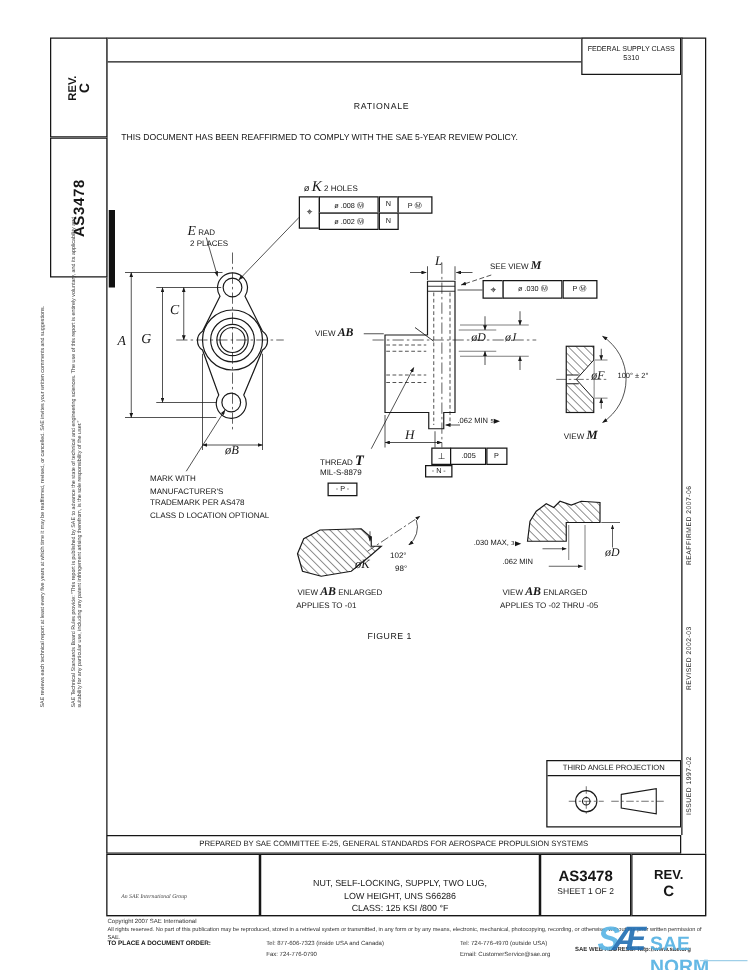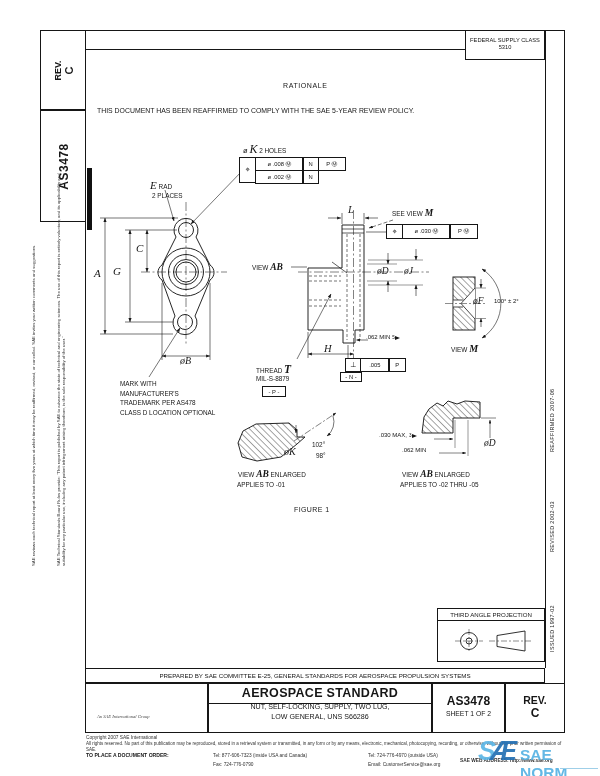--- a/index.html
+++ b/index.html
@@ -317,24 +317,24 @@
 
   <div class="box" style="left:85px;top:683px;width:123px;height:50px"></div>
   <div class="box" style="left:208px;top:683px;width:224px;height:50px"></div>
   <div class="box" style="left:432px;top:683px;width:73px;height:50px"></div>
   <div class="box" style="left:505px;top:683px;width:60px;height:50px"></div>
 
   <div class="abs" style="left:96px;top:697.5px;width:36px;height:1.4px;background:#fff"></div>
   <div class="abs" style="left:96px;top:702px;width:36px;height:1.4px;background:#fff"></div>
   <div class="lab ital" style="left:97px;top:714px;font-size:4.6px;color:#444">An SAE International Group</div>
 
-  <div class="lab ctr b" style="left:208px;top:686px;width:224px;font-size:12.5px;letter-spacing:.3px;border-bottom:1.2px solid #161616;padding-bottom:3px">AEROSPACE STANDARD</div>
   <div class="lab ctr" style="left:208px;top:703px;width:224px;font-size:7.1px;line-height:1.4">
     <div>NUT, SELF-LOCKING, SUPPLY, TWO LUG,</div>
-    <div>LOW GENERAL, UNS S66286</div>
+    <div>LOW HEIGHT, UNS S66286</div>
+    <div>CLASS: 125 KSI /800 °F</div>
   </div>
 
   <div class="lab ctr b" style="left:432px;top:695px;width:73px;font-size:12px">AS3478</div>
   <div class="lab ctr" style="left:432px;top:710px;width:73px;font-size:6.8px">SHEET 1 OF 2</div>
 
   <div class="lab ctr b" style="left:505px;top:694px;width:60px;font-size:10.5px">REV.</div>
   <div class="lab ctr b" style="left:505px;top:707px;width:60px;font-size:12px">C</div>
 
   <div class="lab" style="left:86px;top:735px;font-size:4.8px;color:#333">Copyright 2007 SAE International</div>
   <div class="lab" style="left:86px;top:741px;width:478px;font-size:4.5px;white-space:normal;color:#333;line-height:1.25">All rights reserved. No part of this publication may be reproduced, stored in a retrieval system or transmitted, in any form or by any means, electronic, mechanical, photocopying, recording, or otherwise, without the prior written permission of SAE.</div>

